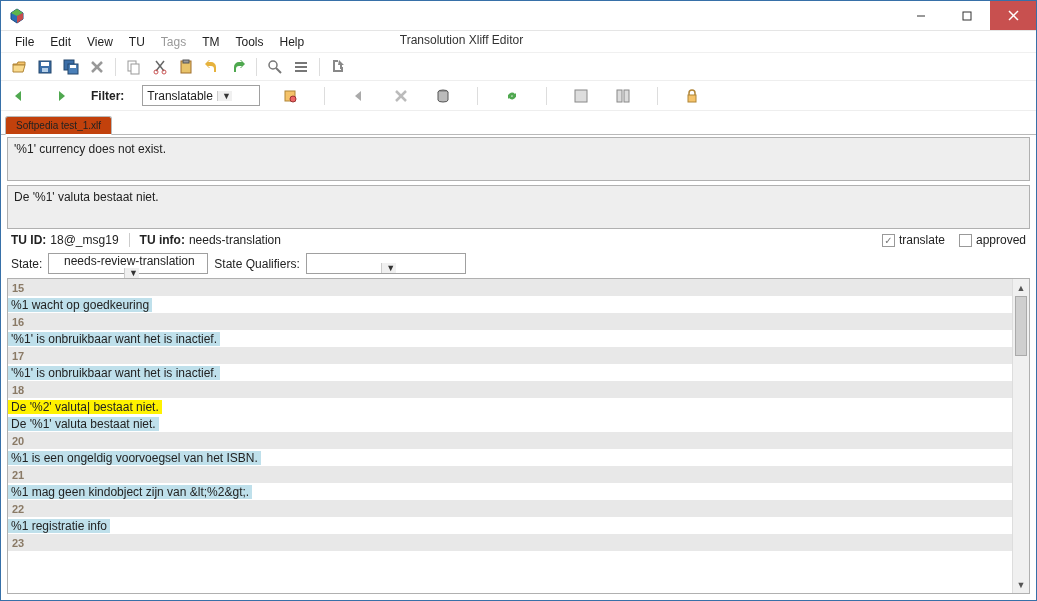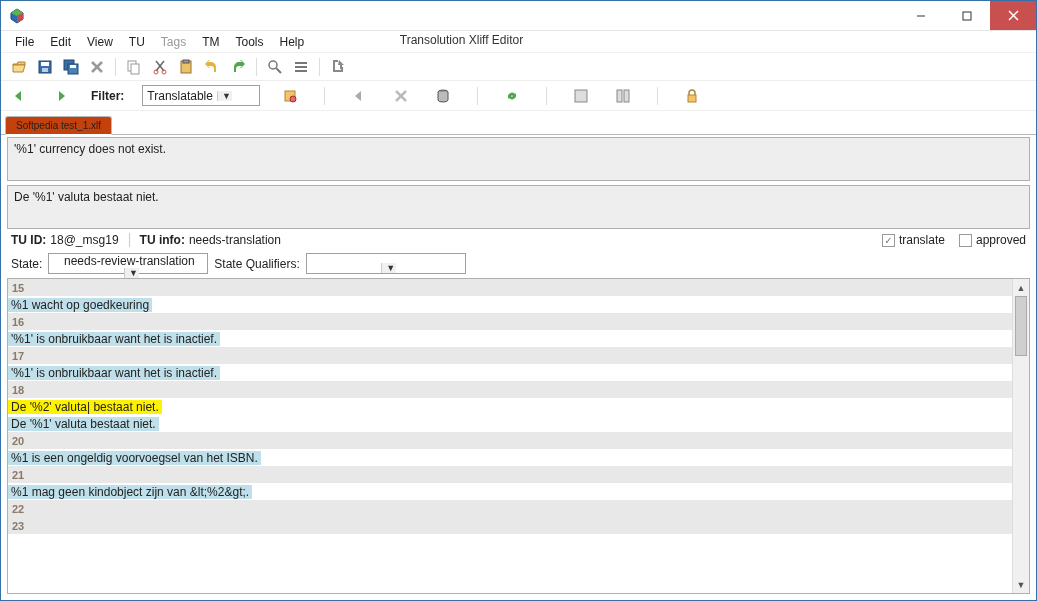--- a/index.html
+++ b/index.html
@@ -312,20 +312,23 @@
         </div>
         <div class="row num">
           <span>21</span>
         </div>
         <div class="row txt">
           <span class="hl-blue">%1 mag geen kindobject zijn van &amp;lt;%2&amp;gt;.</span>
         </div>
         <div class="row num">
           <span>22</span>
         </div>
+        <div class="row txt">
+          <span class="hl-blue">%1 registratie info</span>
+        </div>
         <div class="row num">
           <span>23</span>
         </div>
       </div>
     <div class="vscroll">
       <div class="arrow">▲</div>
       <div class="track">
           <div class="thumb"></div>
         </div>
       <div class="arrow">▼</div>

